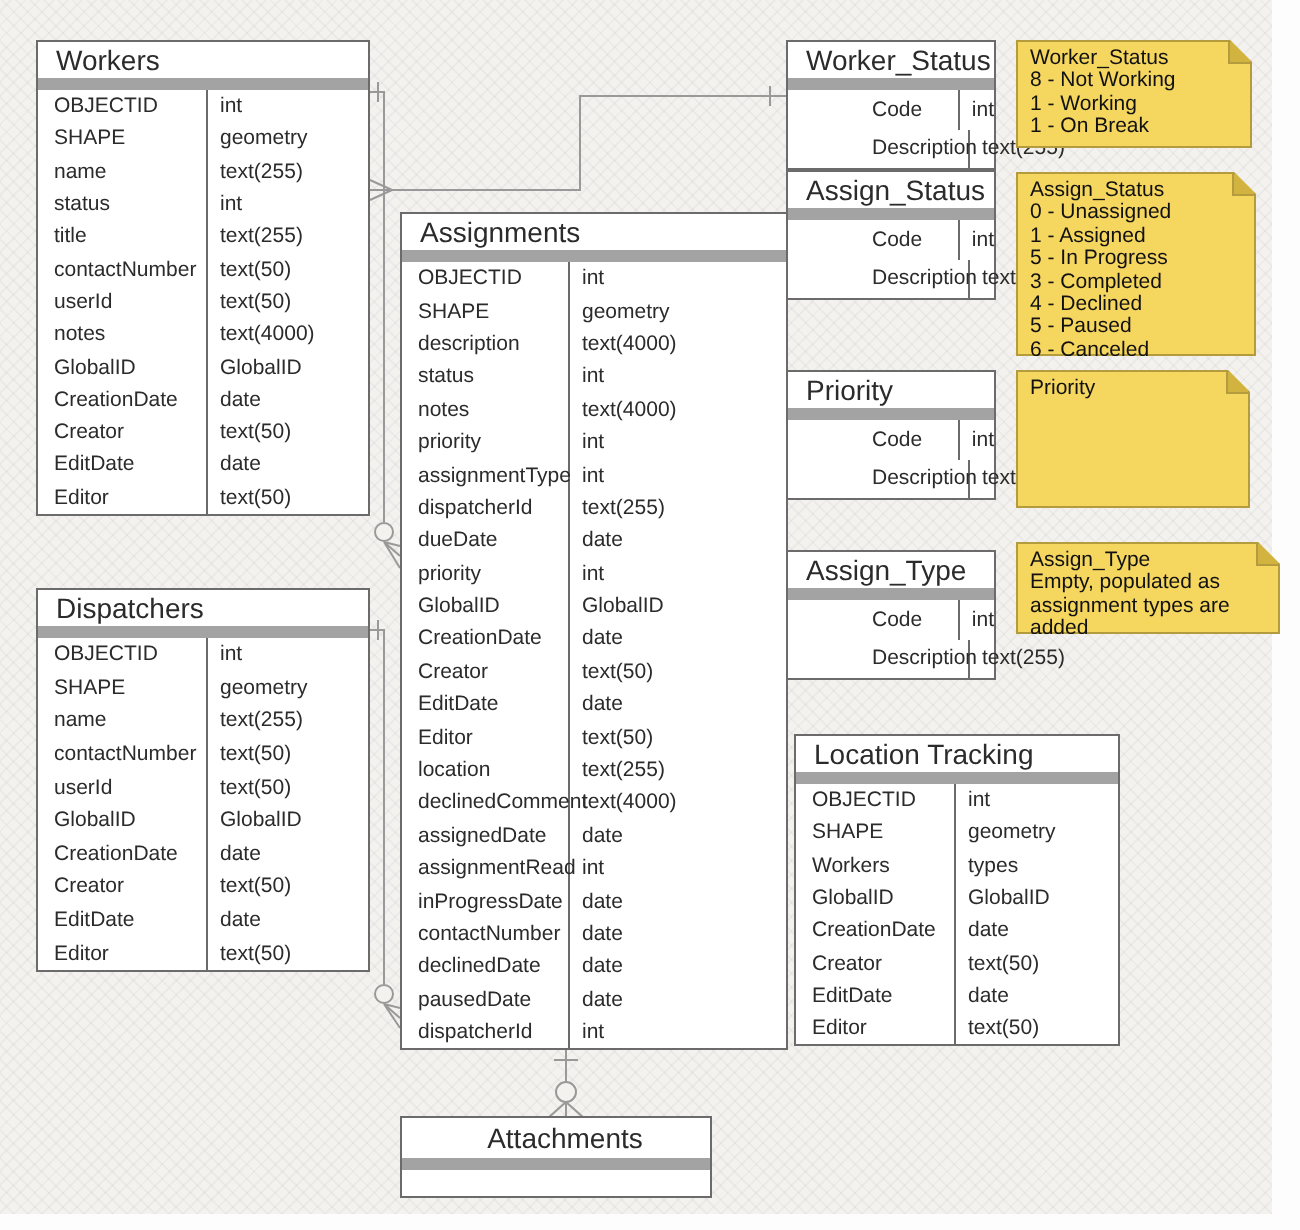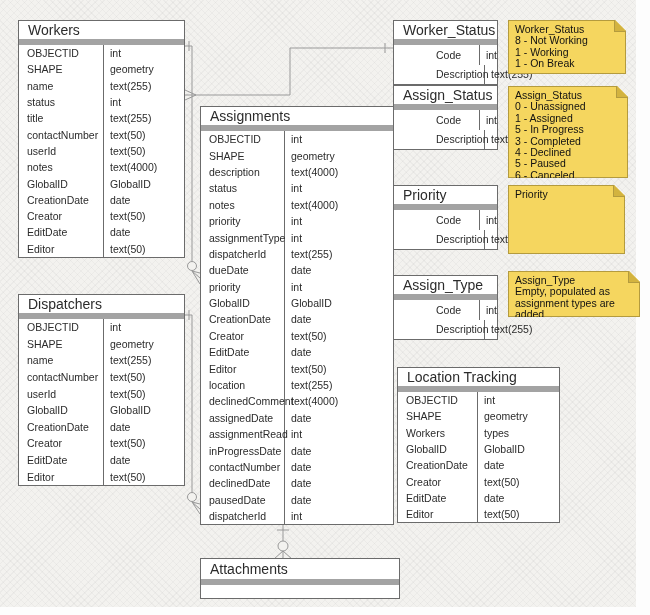--- a/index.html
+++ b/index.html
@@ -40,21 +40,21 @@
   #dispatchers .row   {height:16.6px;} #dispatchers .fname{width:85px;}
   #assignments        {left:200px;top:106px; width:194px;}
   #assignments .row   {height:16.4px;} #assignments .fname{width:84px;}
   #worker_status      {left:393px;top:20px;  width:105px;}
   #assign_status      {left:393px;top:85px;  width:105px;}
   #priority           {left:393px;top:185px; width:105px;}
   #assign_type        {left:393px;top:275px; width:105px;}
   .lookup .row        {height:19.5px;} .lookup .fname{width:57px;margin-left:34px;}
   #location_tracking  {left:397px;top:367px; width:163px;}
   #location_tracking .row{height:16.3px;} #location_tracking .fname{width:80px;}
-  #attachments        {left:200px;top:558px; width:200px;}
+  #attachments        {left:200px;top:558px; width:156px;text-align:center;}
   #attachments .ent-header{height:20px;line-height:20px;}
   #attachments .empty-row{height:13px;}
 
   
   .note{
     position:absolute;z-index:2;box-sizing:border-box;
     background:#f5d65f;border:1px solid #b49b3e;
     padding:3px 6px;font-size:10.5px;line-height:11.4px;color:#111;
     clip-path:polygon(0 0, calc(100% - 11px) 0, 100% 11px, 100% 100%, 0 100%);
   }

